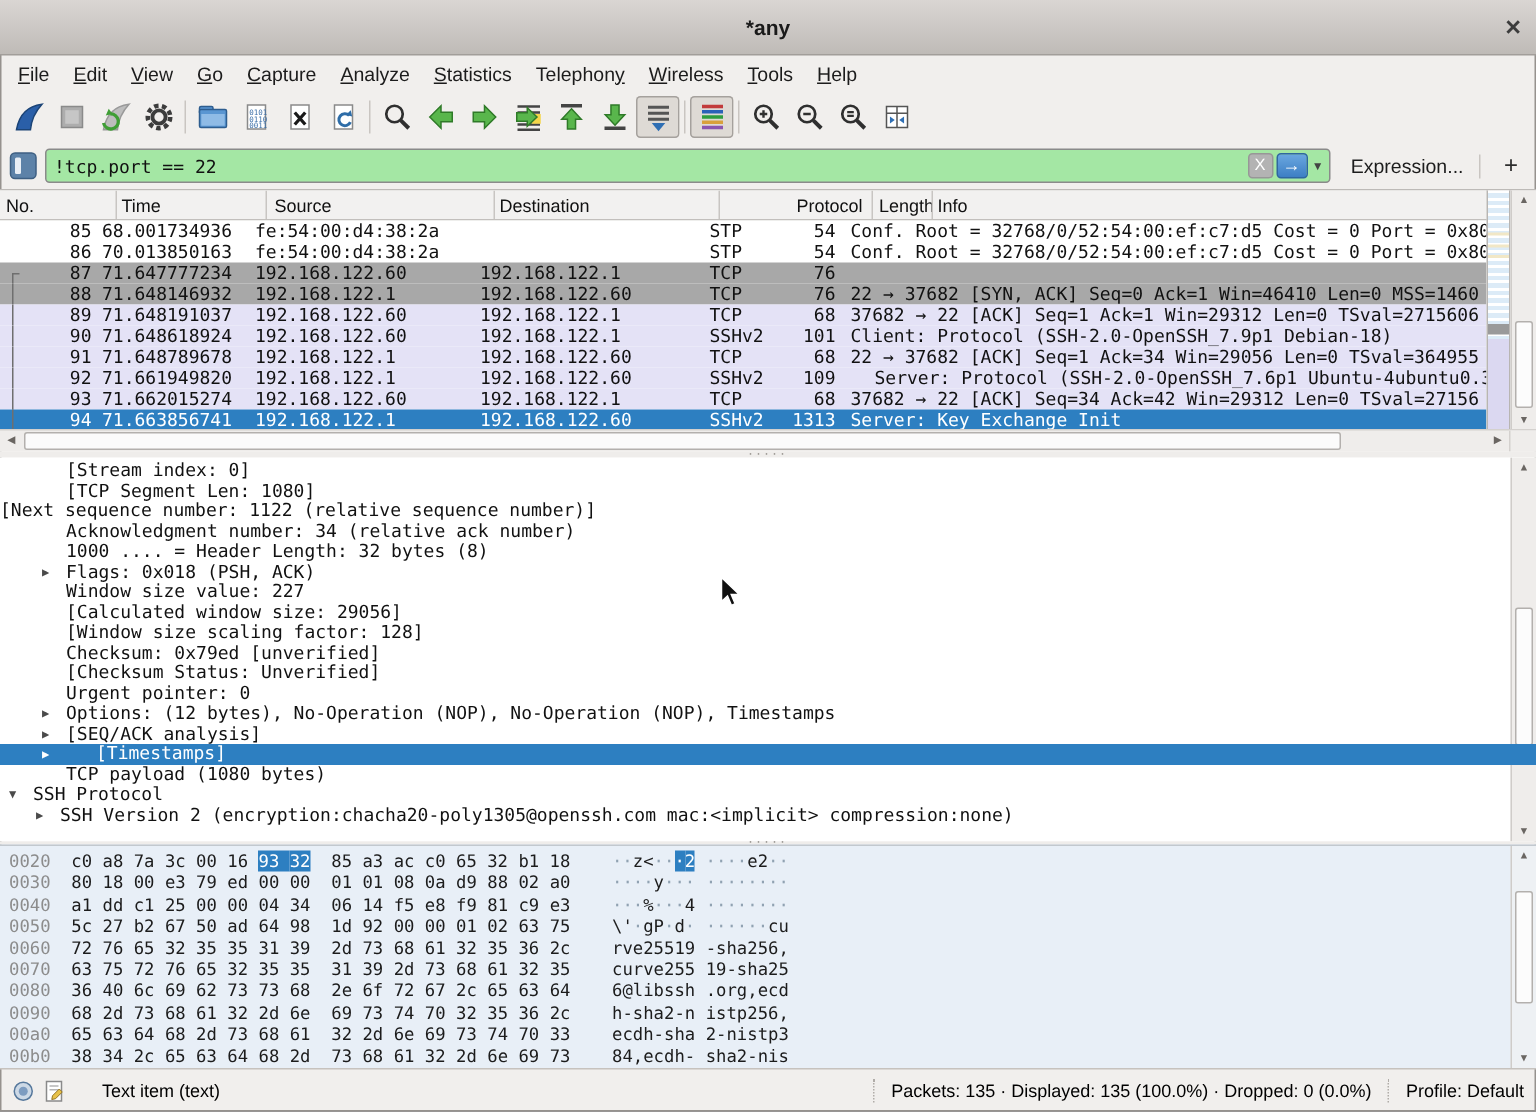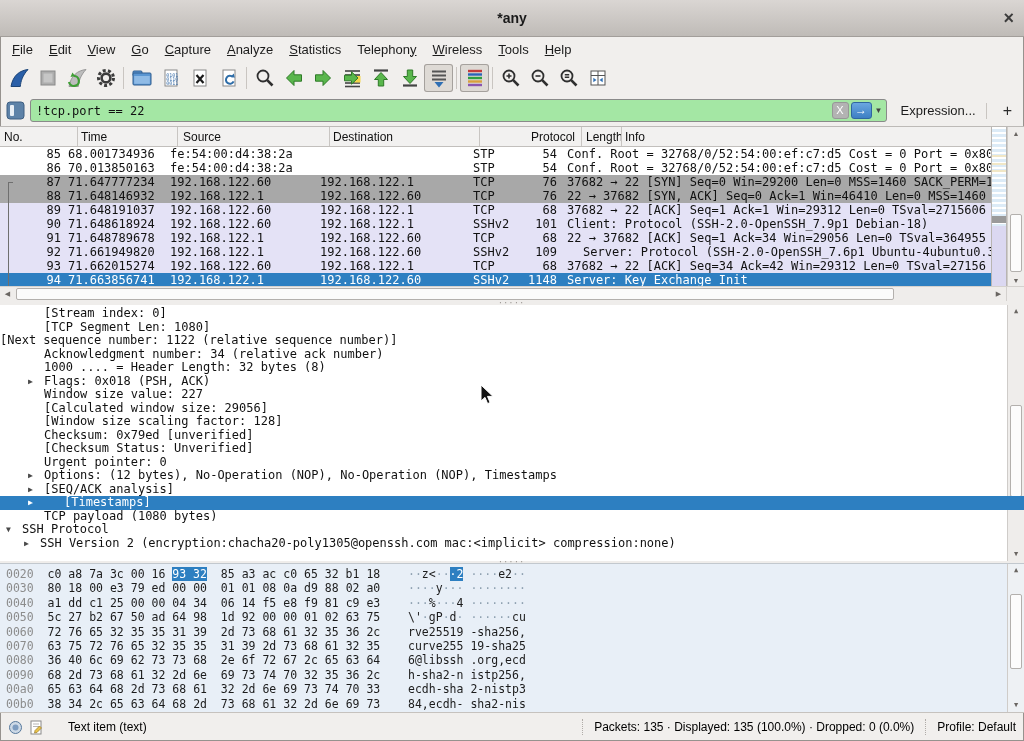--- a/index.html
+++ b/index.html
@@ -321,21 +321,20 @@
           <div class="pc" style="width: 40px; text-align: right; padding-right: 7px;">54</div>
           <div class="pc" style="flex: 1 1 0%; text-align: left; padding-left: 3px;">Conf. Root = 32768/0/52:54:00:ef:c7:d5  Cost = 0  Port = 0x8001</div>
         </div>
         <div class="prow gray relfirst">
           <div class="pc" style="width: 65px; text-align: right; padding-right: 4px;">87</div>
           <div class="pc" style="width: 100px; text-align: left; padding-left: 3px;">71.647777234</div>
           <div class="pc" style="width: 152px; text-align: left; padding-left: 5px;">192.168.122.60</div>
           <div class="pc" style="width: 150px; text-align: left; padding-left: 3px;">192.168.122.1</div>
           <div class="pc" style="width: 57px; text-align: left; padding-left: 6px;">TCP</div>
           <div class="pc" style="width: 40px; text-align: right; padding-right: 7px;">76</div>
-          <div class="pc" style="flex: 1 1 0%; text-align: left; padding-left: 3px;">37682 → 22 [SYN] Seq=0 Win=29200 Len=0 MSS=1460 SACK_PERM=1</div>
           <span class="relline"></span>
           <span class="relcorner"></span>
         </div>
         <div class="prow gray">
           <div class="pc" style="width: 65px; text-align: right; padding-right: 4px;">88</div>
           <div class="pc" style="width: 100px; text-align: left; padding-left: 3px;">71.648146932</div>
           <div class="pc" style="width: 152px; text-align: left; padding-left: 5px;">192.168.122.1</div>
           <div class="pc" style="width: 150px; text-align: left; padding-left: 3px;">192.168.122.60</div>
           <div class="pc" style="width: 57px; text-align: left; padding-left: 6px;">TCP</div>
           <div class="pc" style="width: 40px; text-align: right; padding-right: 7px;">76</div>
@@ -391,21 +390,21 @@
           <div class="pc" style="width: 40px; text-align: right; padding-right: 7px;">68</div>
           <div class="pc" style="flex: 1 1 0%; text-align: left; padding-left: 3px;">37682 → 22 [ACK] Seq=34 Ack=42 Win=29312 Len=0 TSval=27156</div>
           <span class="relline"></span>
         </div>
         <div class="prow sel">
           <div class="pc" style="width: 65px; text-align: right; padding-right: 4px;">94</div>
           <div class="pc" style="width: 100px; text-align: left; padding-left: 3px;">71.663856741</div>
           <div class="pc" style="width: 152px; text-align: left; padding-left: 5px;">192.168.122.1</div>
           <div class="pc" style="width: 150px; text-align: left; padding-left: 3px;">192.168.122.60</div>
           <div class="pc" style="width: 57px; text-align: left; padding-left: 6px;">SSHv2</div>
-          <div class="pc" style="width: 40px; text-align: right; padding-right: 7px;">1148</div>
+          <div class="pc" style="width: 40px; text-align: right; padding-right: 7px;">1313</div>
           <div class="pc" style="flex: 1 1 0%; text-align: left; padding-left: 3px;">Server: Key Exchange Init</div>
           <span class="relline"></span>
         </div>
       </div>
     <div class="minimap"></div>
     <div class="vscroll" style="top:0;height:160px;">
       <div class="arr">▲</div>
       <div class="vthumb" style="top:87px;height:58px;"></div>
       <div class="arr bottom">▼</div>
     </div>

